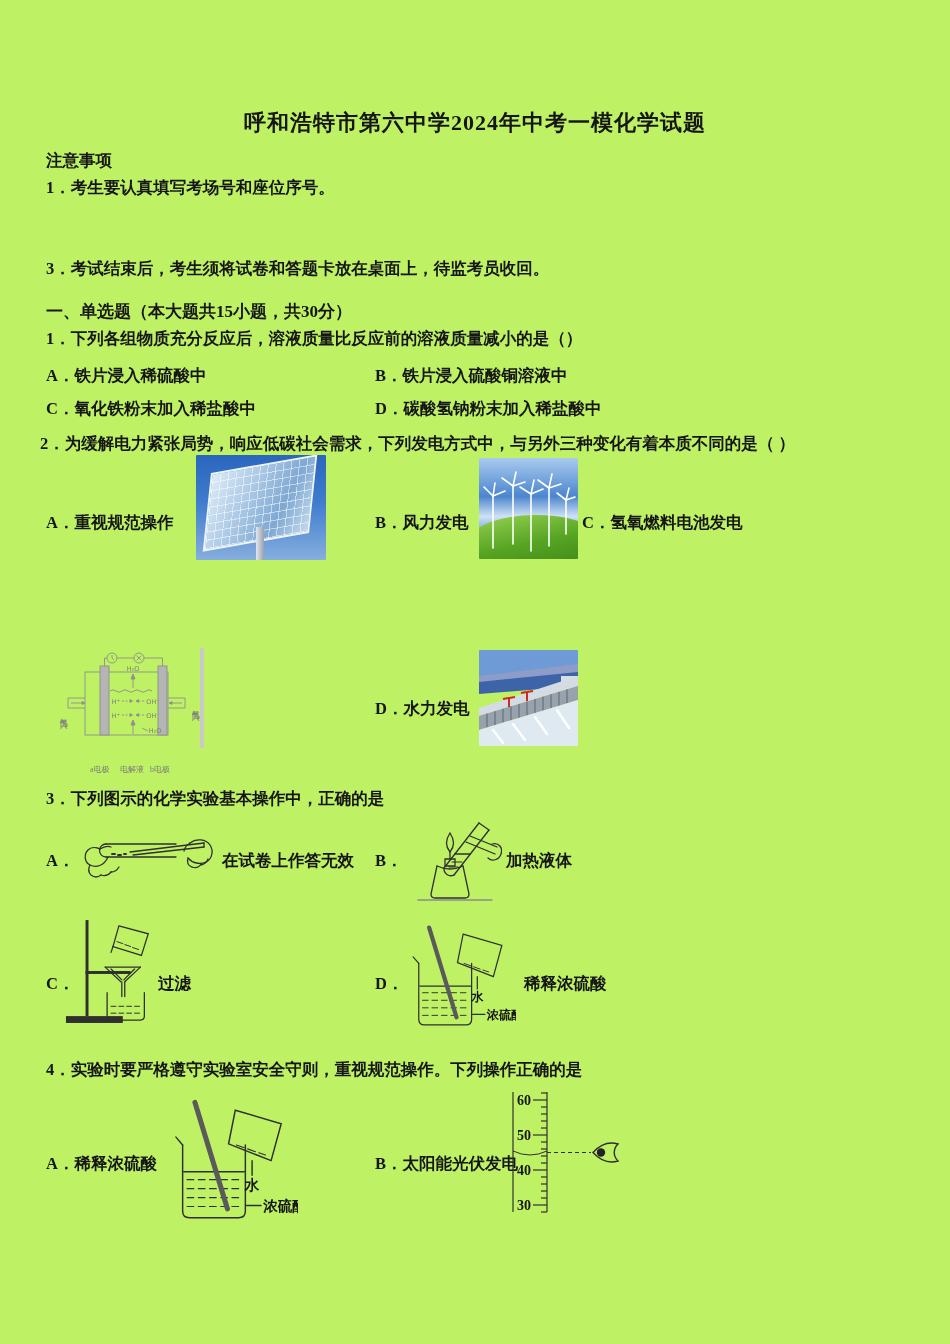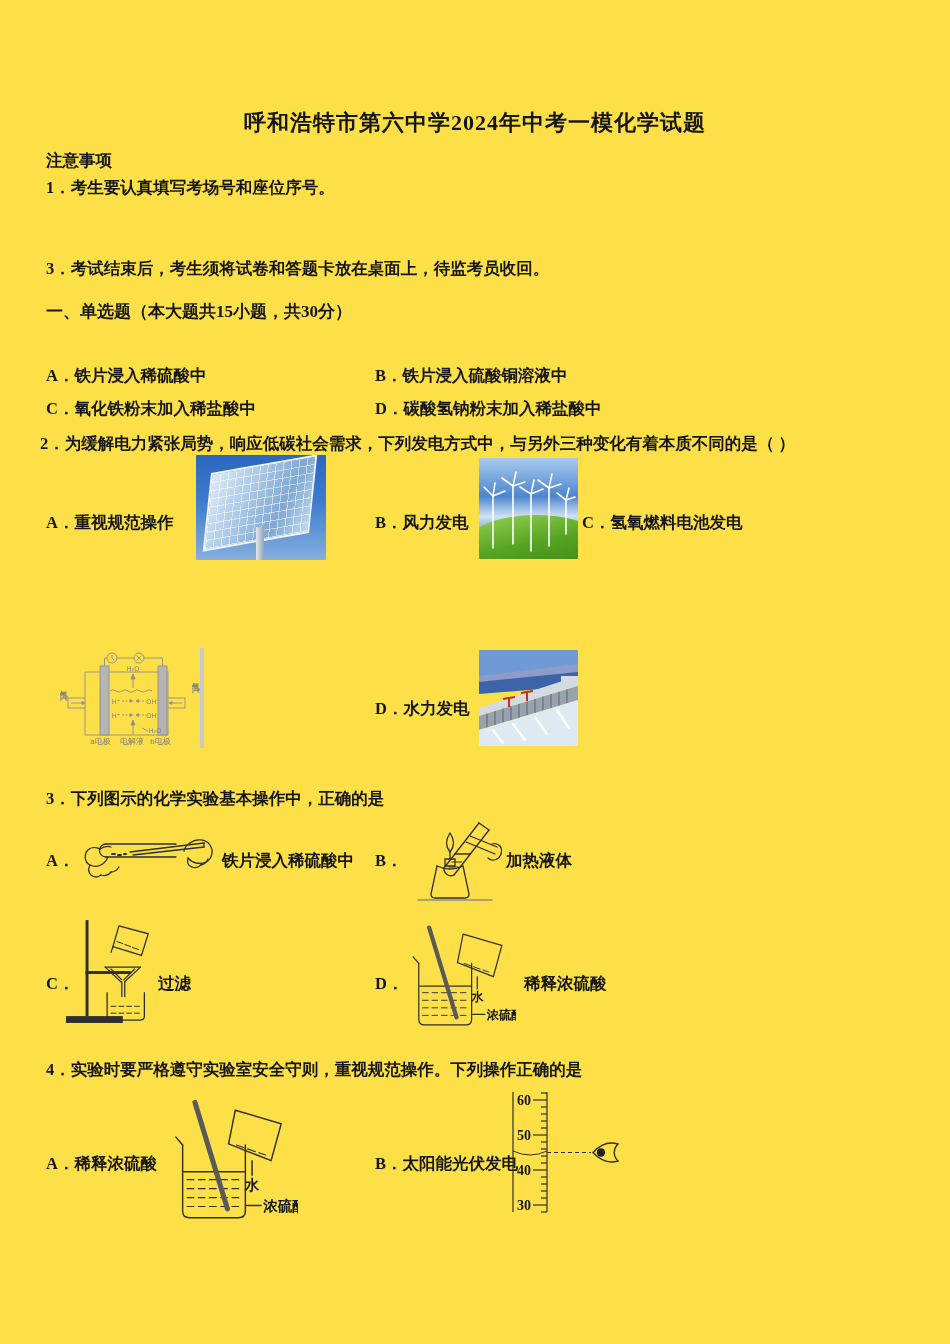--- a/index.html
+++ b/index.html
@@ -1,16 +1,16 @@
 <!DOCTYPE html>
 <html><head>
 <meta charset="utf-8">
 <style>
   html,body{margin:0;padding:0;background:#ffffff;}
-  .page{position:relative;width:950px;height:1344px;background:#fde047;overflow:hidden;
+  .page{position:relative;width:950px;height:1344px;background:#bef264;overflow:hidden;
         font-family:"Liberation Serif","DejaVu Serif",serif;font-weight:bold;
         color:#161616;font-size:16.5px;line-height:1.35;}
   .abs{position:absolute;}
   .title{left:0;right:0;top:108px;text-align:center;font-size:22px;letter-spacing:1px;}
   .txt{white-space:nowrap;text-align:center;}
   .wrap{white-space:normal;}
   .photo{overflow:hidden;border-radius:1px;}
   .solar{background:linear-gradient(180deg,#2a66bd 0%,#3f7ccd 45%,#86aede 100%);}
   .solar-panel{position:absolute;left:10px;top:10px;width:104px;height:72px;
     border:2px solid #eef3f8;transform:rotate(-10deg) skewX(-16deg);
@@ -18,38 +18,39 @@
       repeating-linear-gradient(90deg,rgba(255,255,255,.5) 0 1px,transparent 1px 8px),
       repeating-linear-gradient(0deg,rgba(255,255,255,.5) 0 1px,transparent 1px 8px),
       linear-gradient(115deg,#dcebf7 0%,#a8c6e4 40%,#7fa8d2 70%,#c2d9ee 100%);}
   .solar-pole{position:absolute;left:60px;top:72px;width:8px;height:33px;
     background:linear-gradient(90deg,#e2e7ee,#97a2ae);}
   .wind{background:linear-gradient(180deg,#a9cbee 0%,#4c86cf 38%,#cfe2f4 58%,#9fc2e8 66%);}
   .hill{position:absolute;left:-12px;bottom:-4px;width:124px;height:48px;
     background:linear-gradient(168deg,#9ad455 0%,#58a524 55%,#3f8a18 100%);
     border-radius:55% 45% 0 0/60% 35% 0 0;}
   .fc-lbl{position:absolute;font-size:8px;font-weight:normal;color:#7e7e7e;
-    font-family:Liberation Mono, monospace;white-space:nowrap;}
+    font-family:Liberation Serif, serif;white-space:nowrap;margin-top:28px;}
   .fc-vert{writing-mode:vertical-rl;letter-spacing:1px;}
   .scanbar{background:#c9c9c9;}
   svg text{font-weight:bold;}
   .diag text{font-weight:normal;}
 </style>
 </head>
 <body>
 
 <div class="page">
 
   <div class="abs title">呼和浩特市第六中学2024年中考一模化学试题</div>
   <div class="abs txt" style="left:46px;top:150px">注意事项</div>
   <div class="abs txt" style="left:46px;top:177px">1．考生要认真填写考场号和座位序号。</div>
   <div class="abs txt" style="left:46px;top:258px">3．考试结束后，考生须将试卷和答题卡放在桌面上，待监考员收回。</div>
 
   <div class="abs txt" style="left:46px;top:301px;font-size:17px">一、单选题（本大题共15小题，共30分）</div>
 
+  <div class="abs txt" style="left:46px;top:328px">1．下列各组物质充分反应后，溶液质量比反应前的溶液质量减小的是（）</div>
   <div class="abs txt" style="left:46px;top:365px">A．铁片浸入稀硫酸中</div>
   <div class="abs txt" style="left:375px;top:365px">B．铁片浸入硫酸铜溶液中</div>
   <div class="abs txt" style="left:46px;top:398px">C．氧化铁粉末加入稀盐酸中</div>
   <div class="abs txt" style="left:375px;top:398px">D．碳酸氢钠粉末加入稀盐酸中</div>
 
   <div class="abs txt" style="left:40px;top:433px">2．为缓解电力紧张局势，响应低碳社会需求，下列发电方式中，与另外三种变化有着本质不同的是（  ）</div>
 
   <div class="abs txt" style="left:46px;top:512px">A．重视规范操作</div>
   <div class="abs photo solar" style="left:196px;top:455px;width:130px;height:105px">
     <div class="solar-panel"></div>
@@ -198,21 +199,21 @@
         <path d="M23,65 q6,2 10,-3"></path>
         <path d="M33,62 q5,0 8,-5"></path>
       <path d="M22,39 q6,-4 11,-2"></path>
       <path d="M112,33 C118,28 128,29 132,35 C136,41 134,49 128,52 C122,55 114,53 110,48"></path>
       <path d="M110,48 q-2,7 4,9"></path>
         <path d="M114,57 q6,2 9,-3"></path>
         <path d="M123,55 q5,-1 7,-6"></path>
       <path d="M112,33 q-5,3 -6,8"></path>
     </g>
   </svg>
-  <div class="abs txt" style="left:222px;top:850px">铁片浸入稀硫酸中</div>
+  <div class="abs txt" style="left:222px;top:850px">在试卷上作答无效</div>
 
   <div class="abs txt" style="left:375px;top:850px">B．</div>
   <svg class="abs" style="left:400px;top:804px" width="102" height="100" viewBox="0 0 102 100">
     <g stroke="#2f2f2f" stroke-width="1.3" fill="none" stroke-linecap="round">
       <line x1="18" y1="96" x2="92" y2="96" stroke="#8c8c8c"></line>
       <path d="M37,62 L31,90 Q31,94 35,94 L65,94 Q69,94 69,90 L63,62"></path>
       <path d="M37,62 Q50,68 63,62"></path>
       <path d="M45,55 h10 v7 h-10 z"></path>
       <line x1="50" y1="55" x2="50" y2="48"></line>
       <path d="M50,48 C45,42 46,35 50,29 C54,35 55,42 50,48 Z"></path>

